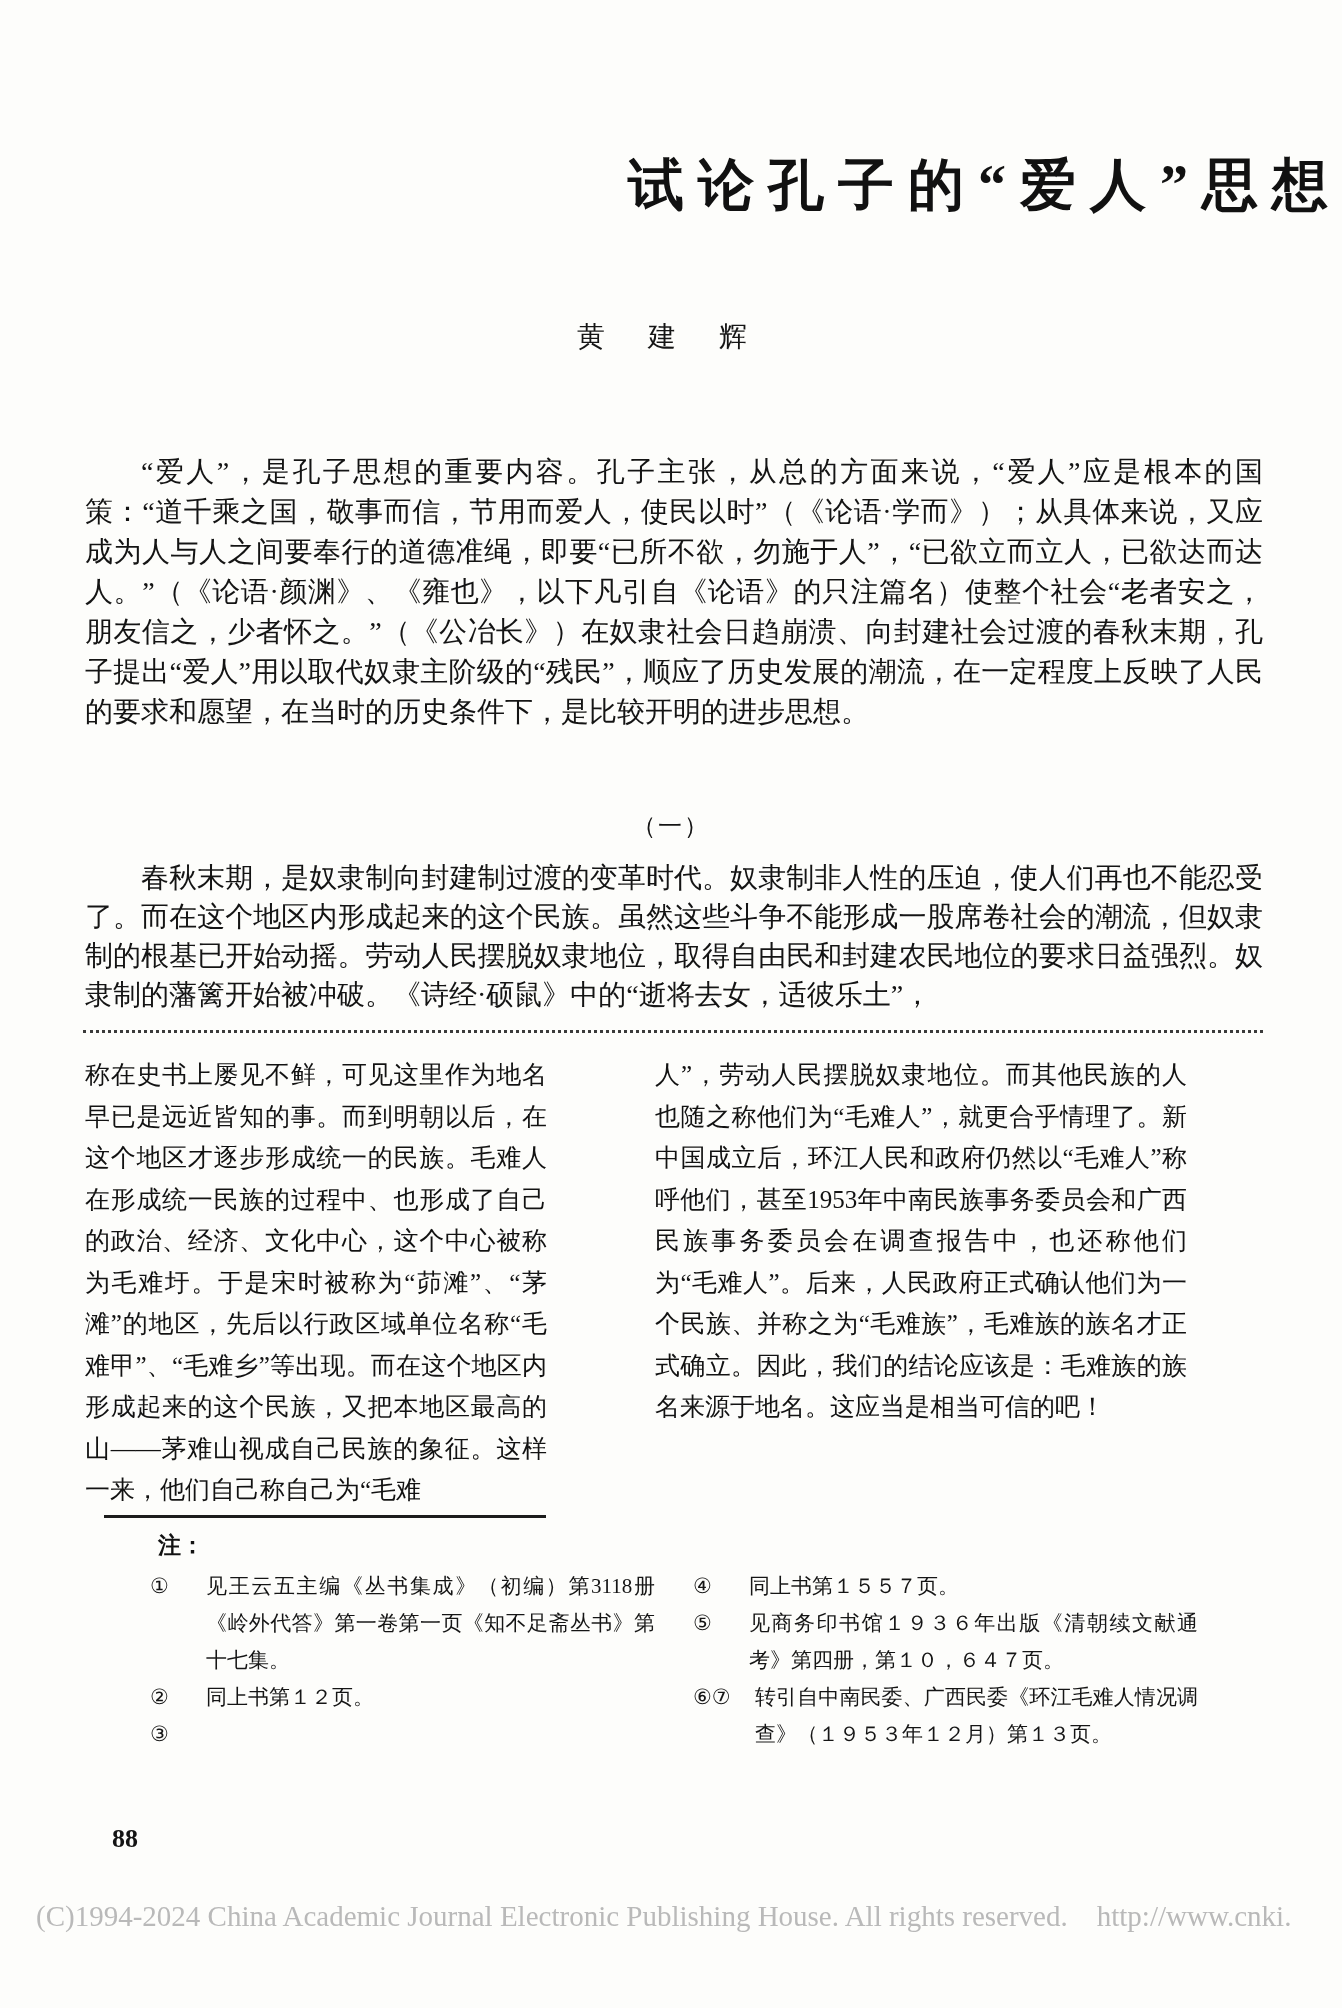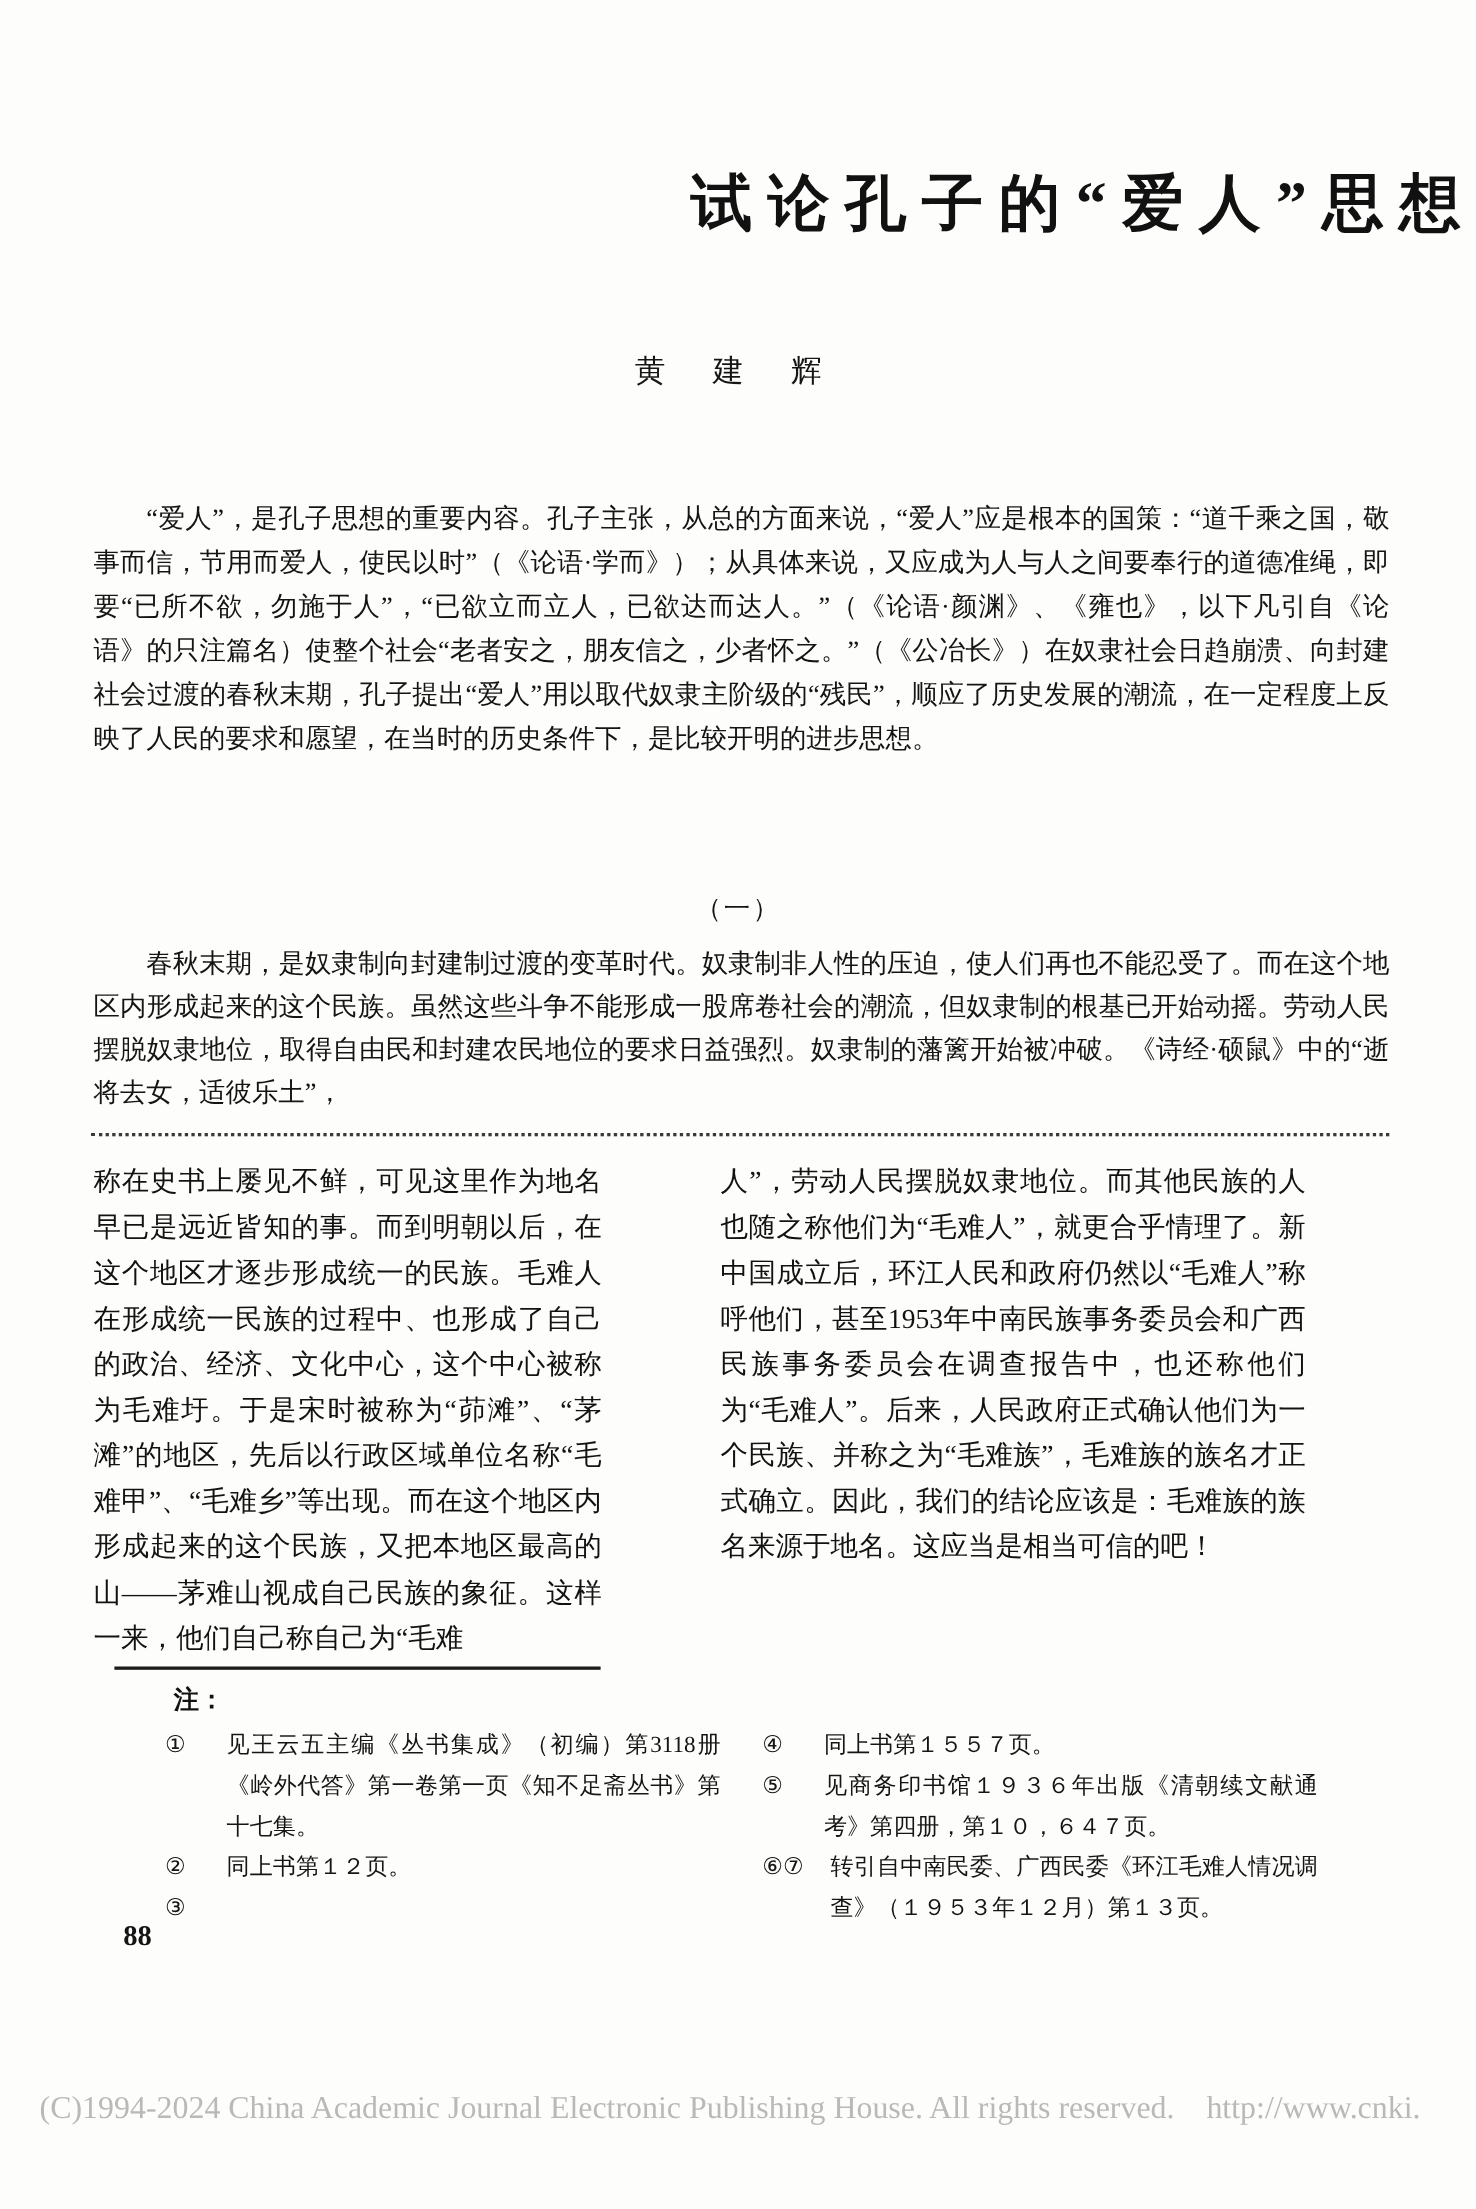--- a/index.html
+++ b/index.html
@@ -23,21 +23,21 @@
   .author {
     position:absolute; top:318px; left:0; width:100%;
     text-align:center;
     font-size:28px; font-weight:normal;
     letter-spacing:18px;
     color:#151515;
   }
 
   .bodytext {
     position:absolute; left:85px; width:1178px;
-    font-size:24px; line-height:40px;
+    font-size:28px; line-height:40px;
     text-align:justify; text-justify:inter-ideograph;
     color:#141414;
   }
   .para1 { top:452px; text-indent:2em; }
   .section-marker {
     position:absolute; top:810px; left:0; width:100%;
     text-align:center; font-size:24px; color:#141414;
     letter-spacing:2px;
   }
   .para2 { top:858px; text-indent:2em; line-height:39px; }
@@ -66,21 +66,21 @@
   }
   .notes-list { position:absolute; top:1568px; font-size:21px; line-height:37px; color:#151515; }
   .notes-left  { left:150px; width:505px; }
   .notes-right { left:693px; width:505px; }
   .note-item { display:flex; align-items:flex-start; }
   .note-num  { flex:0 0 56px; }
   .note-num.wide { flex:0 0 62px; }
   .note-text { flex:1; text-align:justify; text-justify:inter-ideograph; }
 
   .page-number {
-    position:absolute; top:1745px; left:112px;
+    position:absolute; top:1824px; left:112px;
     font-size:26px; font-weight:bold; color:#141414;
   }
 
   .footer {
     position:absolute; top:1900px; left:36px; width:1306px;
     font-size:29px; color:#b9b9b9;
     white-space:pre; overflow:hidden;
     font-family:"Liberation Serif","DejaVu Serif",serif;
     font-stretch:condensed;
   }

